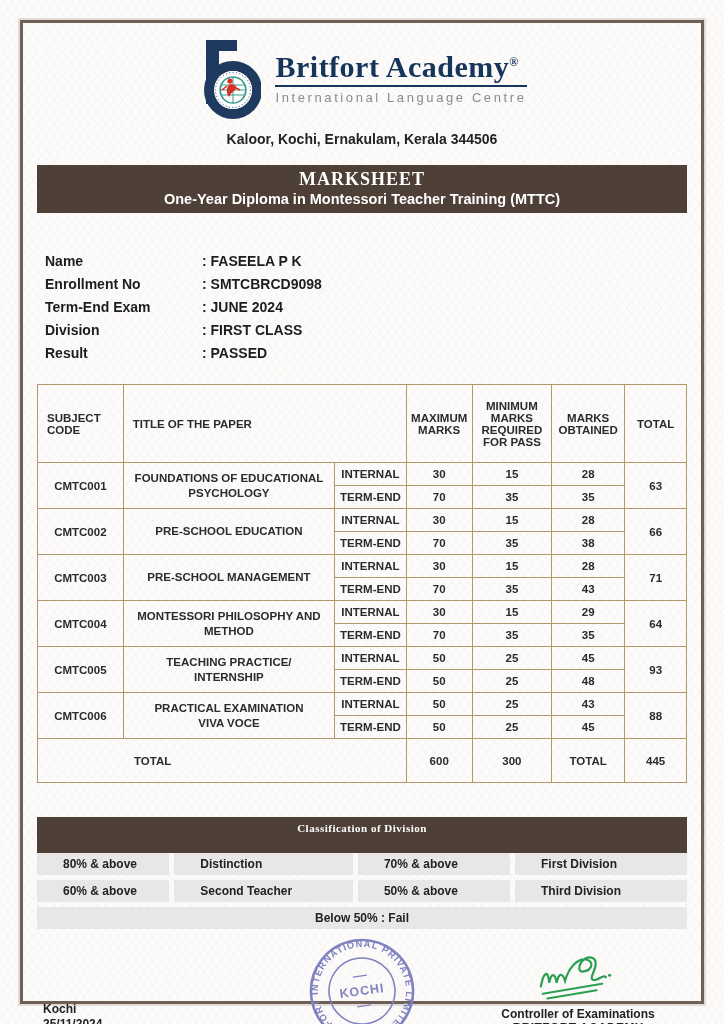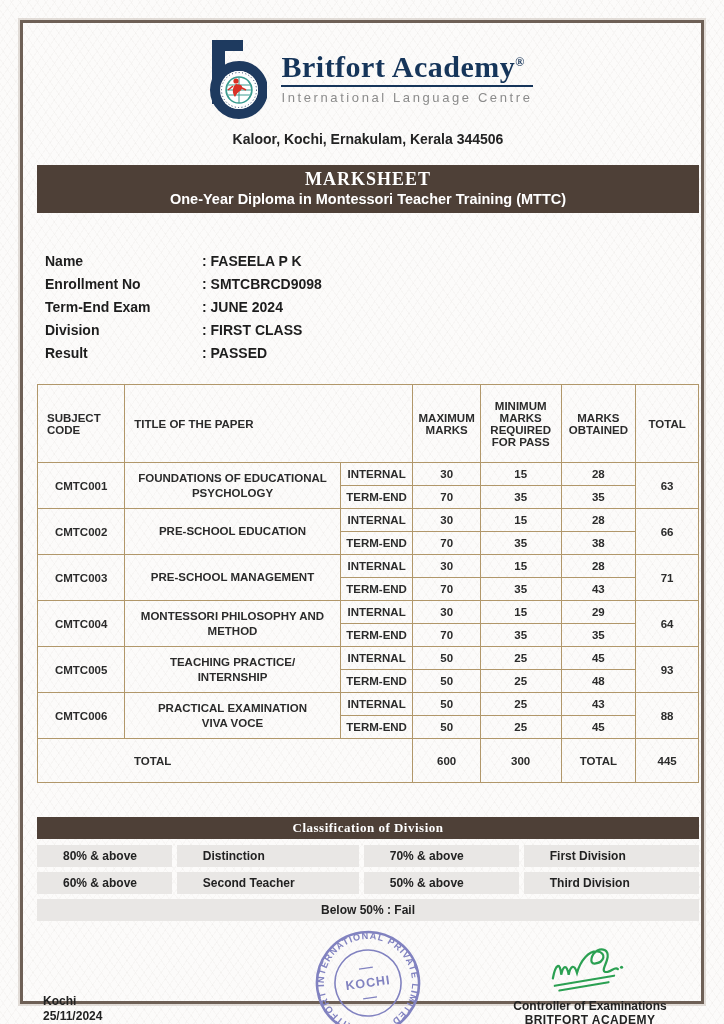--- a/index.html
+++ b/index.html
@@ -10,21 +10,21 @@
     background-color:#fcfbfa;
     background-image:
       repeating-linear-gradient(55deg, rgba(168,158,148,0.055) 0 1px, transparent 1px 7px),
       repeating-linear-gradient(-55deg, rgba(168,158,148,0.055) 0 1px, transparent 1px 7px);
   }
   .frame {
     position:absolute; inset:20px; border:3px solid #6e6056;
     box-shadow:0 0 0 2px rgba(195,185,175,0.45);
     pointer-events:none;
   }
-  .content { position:absolute; inset:23px; padding:12px 2px 0 14px; }
+  .content { position:absolute; inset:23px; padding:12px 14px 0 14px; }
 
   
   .logo-row { display:flex; justify-content:center; align-items:center; gap:14px; height:88px; }
   .logo-mark { width:64px; height:82px; flex:0 0 auto; }
   .brand-block { text-align:left; }
   .brand-name { font-family:"Liberation Serif", serif; font-weight:bold; font-size:30px; color:#16355a; letter-spacing:.5px; line-height:1; }
   .brand-name sup { font-size:12px; vertical-align:super; }
   .brand-rule { border-top:2px solid #16355a; margin:3px 0 3px 0; }
   .tagline1 { font-size:13px; color:#8b8b8b; letter-spacing:2.6px; line-height:1.25; }
   .tagline2 { font-size:12.5px; font-weight:bold; color:#a8734b; letter-spacing:1px; line-height:1.3; }
@@ -49,22 +49,22 @@
   th.al, td.al { text-align:left; padding-left:9px; }
   table.marks td { text-align:center; font-weight:600; height:23px; padding:1px 2px; }
   td.title-cell { text-align:left; padding-left:10px; white-space:pre-line; line-height:1.25; }
   td.exam-cell { text-align:left; padding-left:10px; }
   tr.total-row td { height:44px; font-weight:600; }
   tr.total-row td.tr-label { text-align:left; padding-left:96px; }
   tr.total-row td.bold { font-weight:bold; }
 
   
   .class-section { margin-top:34px; }
-  .class-header { background:#4e4037; color:#fff; text-align:center; font-family:"Liberation Serif", serif; font-weight:bold; font-size:13px; height:22px; line-height:22px; letter-spacing:.5px; }
-  .class-grid { display:grid; grid-template-columns:1fr 1.35fr 1.15fr 1.3fr; gap:5px; margin-top:6px; }
+  .class-header { background:#4e4037; color:#fff; text-align:center; font-family:"Liberation Serif", serif; font-weight:bold; font-size:11px; height:36px; line-height:22px; letter-spacing:.5px; }
+  .class-grid { display:grid; grid-template-columns:1fr 1.35fr 1.15fr 1.3fr; gap:5px; }
   .class-cell { background:#e9e7e5; height:22px; line-height:22px; font-size:12px; font-weight:bold; color:#222; padding-left:26px; }
   .class-fail { background:#e9e7e5; height:22px; line-height:22px; font-size:12px; font-weight:bold; color:#222; text-align:center; margin-top:5px; }
 
   
   .footer { position:relative; height:110px; margin-top:4px; }
   .place-date { position:absolute; left:6px; bottom:10px; font-size:12px; font-weight:bold; color:#222; line-height:1.3; }
   .stamp { position:absolute; left:50%; top:2px; transform:translateX(-50%) rotate(-8deg); width:112px; height:112px; }
   .sign-block { position:absolute; right:4px; bottom:8px; width:210px; text-align:center; }
   .sign-svg { width:92px; height:52px; display:block; margin:0 auto 2px auto; }
   .sign-line1 { font-size:12px; font-weight:bold; color:#222; }

